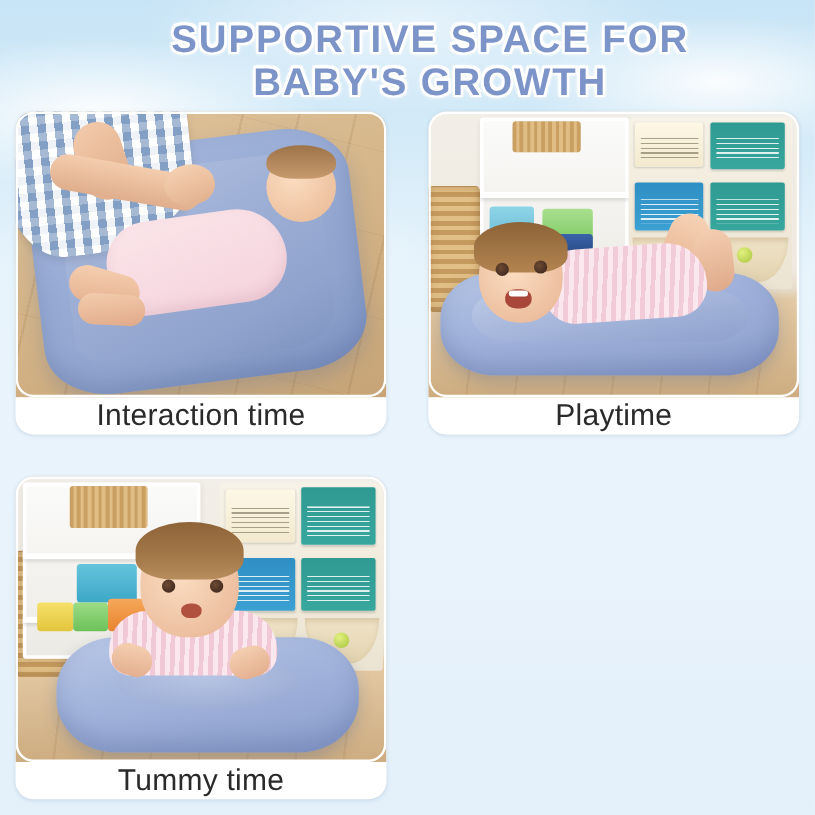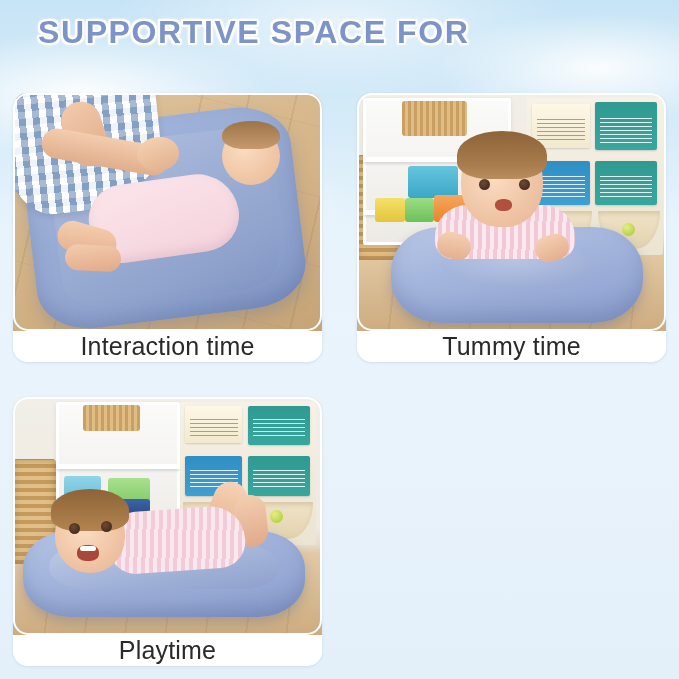--- a/index.html
+++ b/index.html
@@ -18,21 +18,21 @@
       radial-gradient(ellipse 230px 80px at 88% 10%, rgba(255,255,255,.9) 0%, rgba(255,255,255,0) 70%),
       radial-gradient(ellipse 300px 100px at 50% 3%, rgba(255,255,255,.55) 0%, rgba(255,255,255,0) 75%),
       radial-gradient(ellipse 220px 70px at 30% 30%, rgba(255,255,255,.5) 0%, rgba(255,255,255,0) 70%),
       radial-gradient(ellipse 240px 70px at 75% 32%, rgba(255,255,255,.5) 0%, rgba(255,255,255,0) 70%),
       linear-gradient(180deg,#c7e4f6 0%, #d5ebf8 18%, #e8f4fc 34%, #e9f3fb 62%, #e3f0fa 100%);
   }
 
   
   #title-block {
     position:absolute; top:14px; left:0; right:0;
-    z-index:5;margin-left:38px;
+    text-align:center; z-index:5;margin-left:38px;
   }
   .title-line {
     font-size:32px;
     font-weight:bold;
     letter-spacing:1.6px;
     color:#7d94c8;
     line-height:36px;
     text-shadow:
        0 0 5px #fff, 0 0 5px #fff, 0 0 4px #fff,
       -2px -2px 0 #fff, 2px -2px 0 #fff, -2px 2px 0 #fff, 2px 2px 0 #fff,
@@ -279,20 +279,21 @@
   .white-border { position:absolute; inset:0; border-radius:15px; pointer-events:none;
     box-shadow:inset 0 0 0 2px #fff; z-index:20; }
 </style>
 </head>
 <body>
 
 <div id="sky"></div>
 
 <div id="title-block">
   <div class="title-line">SUPPORTIVE SPACE FOR</div>
+  <div class="title-line">BABY'S GROWTH</div>
 </div>
 
 <div id="grid">
 
   <div class="card">
     <div class="photo">
       <div class="floor-wood"></div>
       <div class="s1-pad"></div>
       <div class="s1-adult"></div>
       <div class="s1-arm2"></div>
@@ -300,69 +301,20 @@
       <div class="s1-hand"></div>
       <div class="s1-hair"></div>
       <div class="s1-baby-head"></div>
       <div class="s1-body"></div>
       <div class="s1-leg"></div>
       <div class="s1-leg2"></div>
       <div class="white-border"></div>
     </div>
     <div class="caption">
       <span>Interaction time</span>
-    </div>
-  </div>
-
-  <div class="card">
-    <div class="photo">
-      <div class="nursery">
-        <div class="n-floor"></div>
-        <div class="n-wicker"></div>
-        <div class="n-shelf">
-          <div class="n-shelf-bar" style="top:40%"></div>
-          <div class="n-shelf-bar" style="top:76%"></div>
-          <div class="n-basket" style="left:26%;top:2%;width:44%;height:24%"></div>
-          <div class="cube" style="left:30%;top:46%;width:34%;height:22%;background:linear-gradient(180deg,#66c4dd,#3ba7c7)"></div>
-          <div class="cube" style="left:8%;top:68%;width:20%;height:16%;background:linear-gradient(180deg,#f5e06a,#e3c53c)"></div>
-          <div class="cube" style="left:28%;top:68%;width:20%;height:16%;background:linear-gradient(180deg,#9ddc86,#6cc159)"></div>
-          <div class="cube" style="left:48%;top:66%;width:22%;height:18%;background:linear-gradient(180deg,#f6a75a,#e8842f)"></div>
-        </div>
-        <div class="n-rack">
-          <div class="poster p-cream" style="left:4%;top:4%;width:42%;height:28%">
-              <div class="lines"></div>
-            </div>
-          <div class="poster p-teal" style="left:50%;top:3%;width:46%;height:30%">
-              <div class="lines"></div>
-            </div>
-          <div class="poster p-blue" style="left:4%;top:40%;width:42%;height:28%">
-              <div class="lines"></div>
-            </div>
-          <div class="poster p-teal" style="left:50%;top:40%;width:46%;height:28%">
-              <div class="lines"></div>
-            </div>
-          <div class="n-pocket" style="left:2%;top:72%;width:46%;height:24%"></div>
-          <div class="n-pocket" style="left:52%;top:72%;width:46%;height:24%"></div>
-          <div class="n-ball" style="left:18%;top:80%"></div>
-          <div class="n-ball" style="left:70%;top:80%"></div>
-        </div>
-      </div>
-      <div class="s2-shirt"></div>
-      <div class="s2-arm" style="left:80px;top:140px;transform:rotate(18deg)"></div>
-      <div class="s2-arm" style="left:178px;top:142px;transform:rotate(-16deg)"></div>
-      <div class="s2-head"></div>
-      <div class="s2-hair"></div>
-      <div class="s2-eye" style="left:122px;top:86px"></div>
-      <div class="s2-eye" style="left:162px;top:86px"></div>
-      <div class="s2-mouth"></div>
-      <div class="s2-pillow"></div>
-      <div class="white-border"></div>
-    </div>
-    <div class="caption">
-      <span>Tummy time</span>
     </div>
   </div>
 
   <div class="card">
     <div class="photo">
       <div class="nursery">
         <div class="n-floor"></div>
         <div class="n-wicker"></div>
         <div class="n-shelf" style="left:14%;width:40%">
           <div class="n-shelf-bar" style="top:42%"></div>
@@ -402,14 +354,63 @@
       <div class="s3-pad">
         <div class="s3-pad-inner"></div>
       </div>
       <div class="white-border"></div>
     </div>
     <div class="caption">
       <span>Playtime</span>
     </div>
   </div>
 
+  <div class="card">
+    <div class="photo">
+      <div class="nursery">
+        <div class="n-floor"></div>
+        <div class="n-wicker"></div>
+        <div class="n-shelf">
+          <div class="n-shelf-bar" style="top:40%"></div>
+          <div class="n-shelf-bar" style="top:76%"></div>
+          <div class="n-basket" style="left:26%;top:2%;width:44%;height:24%"></div>
+          <div class="cube" style="left:30%;top:46%;width:34%;height:22%;background:linear-gradient(180deg,#66c4dd,#3ba7c7)"></div>
+          <div class="cube" style="left:8%;top:68%;width:20%;height:16%;background:linear-gradient(180deg,#f5e06a,#e3c53c)"></div>
+          <div class="cube" style="left:28%;top:68%;width:20%;height:16%;background:linear-gradient(180deg,#9ddc86,#6cc159)"></div>
+          <div class="cube" style="left:48%;top:66%;width:22%;height:18%;background:linear-gradient(180deg,#f6a75a,#e8842f)"></div>
+        </div>
+        <div class="n-rack">
+          <div class="poster p-cream" style="left:4%;top:4%;width:42%;height:28%">
+              <div class="lines"></div>
+            </div>
+          <div class="poster p-teal" style="left:50%;top:3%;width:46%;height:30%">
+              <div class="lines"></div>
+            </div>
+          <div class="poster p-blue" style="left:4%;top:40%;width:42%;height:28%">
+              <div class="lines"></div>
+            </div>
+          <div class="poster p-teal" style="left:50%;top:40%;width:46%;height:28%">
+              <div class="lines"></div>
+            </div>
+          <div class="n-pocket" style="left:2%;top:72%;width:46%;height:24%"></div>
+          <div class="n-pocket" style="left:52%;top:72%;width:46%;height:24%"></div>
+          <div class="n-ball" style="left:18%;top:80%"></div>
+          <div class="n-ball" style="left:70%;top:80%"></div>
+        </div>
+      </div>
+      <div class="s2-shirt"></div>
+      <div class="s2-arm" style="left:80px;top:140px;transform:rotate(18deg)"></div>
+      <div class="s2-arm" style="left:178px;top:142px;transform:rotate(-16deg)"></div>
+      <div class="s2-head"></div>
+      <div class="s2-hair"></div>
+      <div class="s2-eye" style="left:122px;top:86px"></div>
+      <div class="s2-eye" style="left:162px;top:86px"></div>
+      <div class="s2-mouth"></div>
+      <div class="s2-pillow"></div>
+      <div class="white-border"></div>
+    </div>
+    <div class="caption">
+      <span>Tummy time</span>
+    </div>
+  </div>
+
 
 </div>
 
 </body></html>

